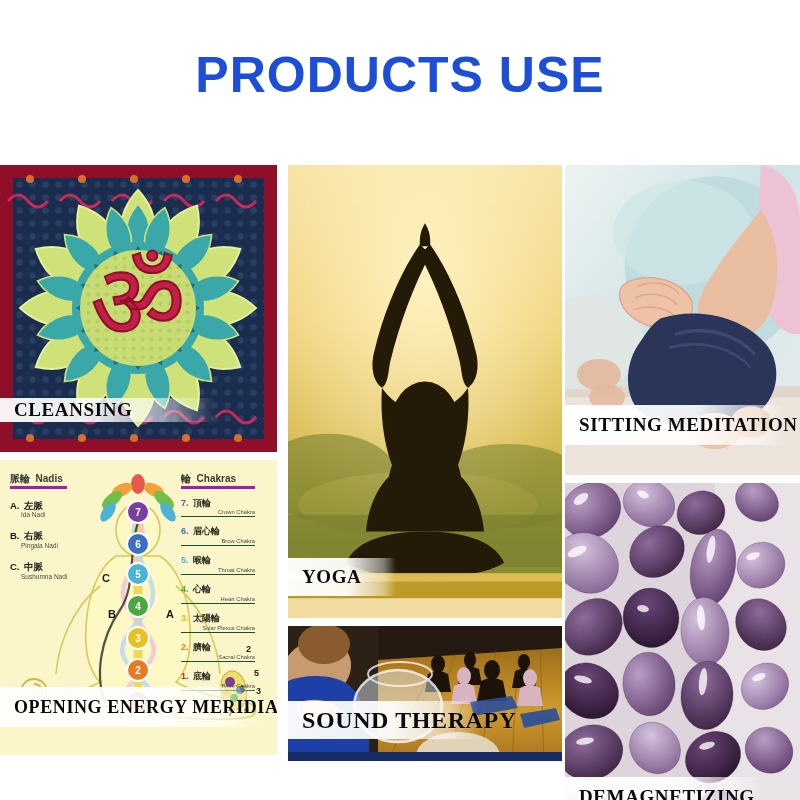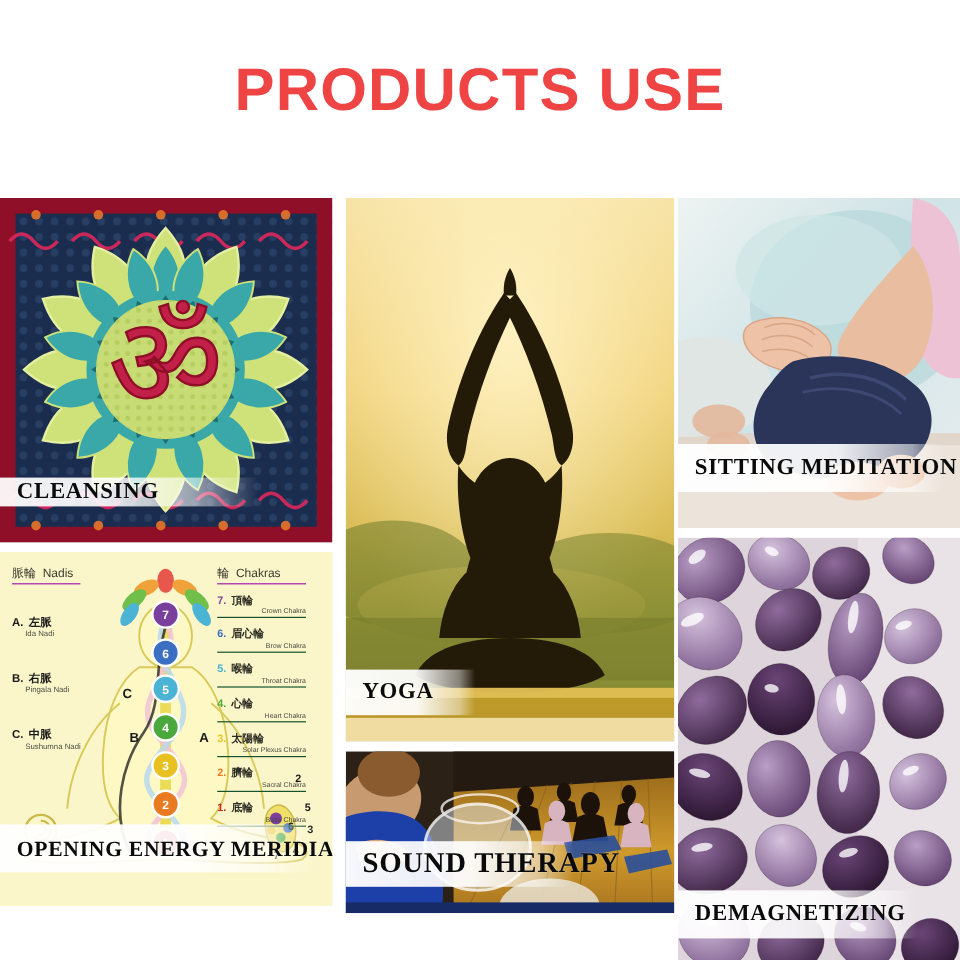--- a/index.html
+++ b/index.html
@@ -12,21 +12,21 @@
     overflow: hidden;
     position: relative;
   }
 
   #page-title {
     width: 100%;
     text-align: center;
     font-family: "Liberation Sans", sans-serif;
     font-size: 50px;
     font-weight: bold;
-    color: #ef4444;
+    color: #1d4ed8;
     letter-spacing: 1px;
     padding-top: 50px;
     line-height: 1;
   }
 
   
   .grid {
     position: absolute;
     left: 0;
     top: 165px;
@@ -43,21 +43,21 @@
     position: relative;
     overflow: hidden;
     display: block;
   }
 
   
   .tile-cleansing { height: 287px; }
   .tile-meridians { height: 295px; margin-top: 8px; }
   .tile-yoga      { height: 453px; }
   .tile-sound     { height: 135px; margin-top: 8px; }
-  .tile-sitting   { height: 275px; text-align: center; }
+  .tile-sitting   { height: 310px; text-align: center; }
   .tile-demag     { height: 362px; margin-top: 8px; }
 
   
   .label {
     position: absolute;
     left: 0;
     display: flex;
     align-items: center;
     padding-left: 14px;
     font-family: "Liberation Serif", serif;
@@ -96,24 +96,24 @@
   .art { position: absolute; inset: 0; width: 100%; height: 100%; display: block; }
 
   
   .meridian-bg { background: #fbf6c9; }
   .chak-text {
     position: absolute;
     font-family: "Liberation Sans", sans-serif;
     line-height: 1.05;
   }
   .nadis-head, .chak-head {
-    font-size: 10px; font-weight: normal; color: #3a3a30;
-    border-bottom: 1px solid #a21caf; padding-bottom: 1px;
-  }
-  .nadi-row { margin-top: 23px; }
+    font-size: 10px; font-weight: bold; color: #3a3a30;
+    border-bottom: 3px solid #a21caf; padding-bottom: 1px;
+  }
+  .nadi-row { margin-top: 7px; }
   .nadi-letter { font-size: 9.5px; font-weight: bold; color: #1a1a1a; }
   .nadi-cn { font-size: 9.5px; font-weight: bold; color: #1a1a1a; }
   .nadi-en { font-size: 6.5px; color: #4a4a42; margin-left: 11px; }
   .chak-row { margin-top: 4px; border-bottom: 1px solid #14532d; padding-bottom: 1px; width: 74px; }
   .chak-num { font-size: 9px; font-weight: bold; }
   .chak-cn { font-size: 9px; font-weight: bold; color: #2a2a20; }
   .chak-en { font-size: 5.8px; color: #4a4a42; display: block; text-align: right; }
 </style>
 </head>
 <body>

